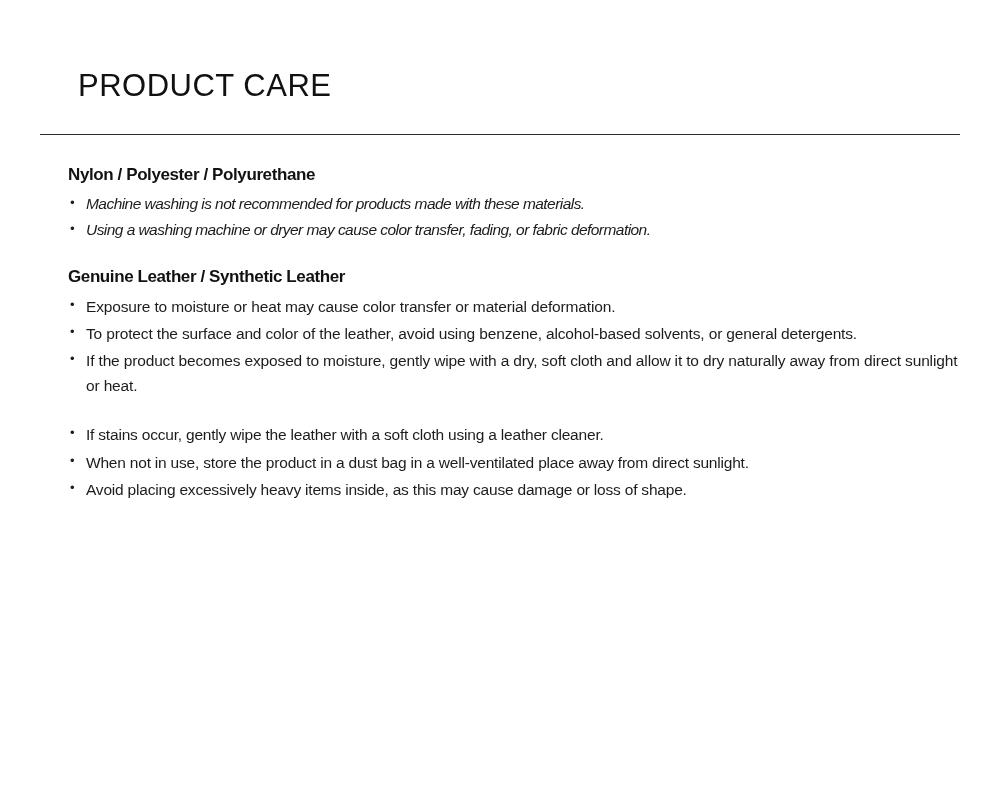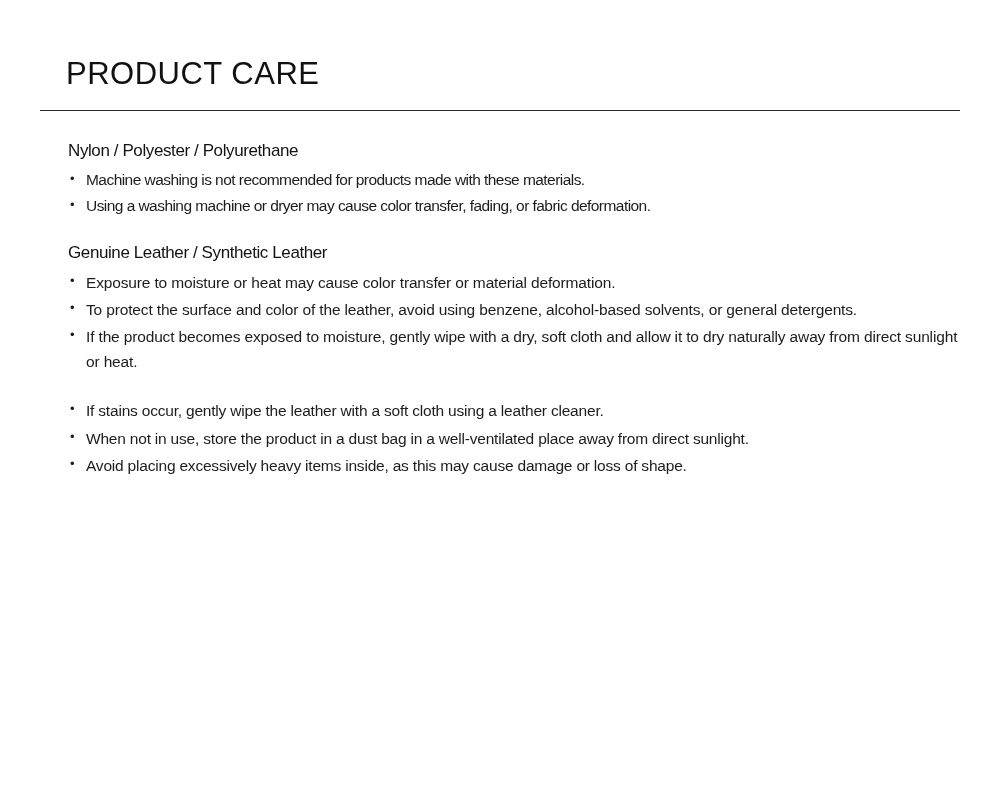--- a/index.html
+++ b/index.html
@@ -19,38 +19,38 @@
     width: 1000px;
     height: 790px;
     box-sizing: border-box;
     padding: 0 40px;
   }
   .page-title {
     font-size: 31px;
     font-weight: 400;
     letter-spacing: 0.5px;
     color: #111111;
-    margin: 0;
+    margin: 12px;
     padding: 56px 0 18px 26px;
   }
   .title-rule {
     height: 1px;
     background: #2b2b2b;
     width: 920px;
     margin: 0 auto 30px auto;
   }
   .section {
     padding: 0 0 0 28px;
   }
   .section + .section {
     margin-top: 24px;
   }
   .section-heading {
     font-size: 17px;
-    font-weight: 400;
+    font-weight: 700;
     color: #121212;
     letter-spacing: -0.4px;
     margin: 0 0 7px 0;
   }
   .bullet-list {
     list-style: none;
     margin: 0;
     padding: 0;
   }
   .bullet-item {
@@ -65,21 +65,21 @@
   .bullet-item::before {
     content: "\2022";
     position: absolute;
     left: 2px;
     top: 0;
     font-size: 13px;
     line-height: 1.72;
     color: #1c1c1c;
   }
   
-  .sec-nylon .bullet-item { letter-spacing: -0.55px; }
+  .sec-nylon .bullet-item { letter-spacing: -0.55px; font-style: italic; }
   .sec-leather { margin-top: 32px; }
   .sec-leather .bullet-item { letter-spacing: -0.15px; line-height: 1.62; }
   .sec-usage { margin-top: 34px; }
   .sec-usage .bullet-item { letter-spacing: -0.2px; line-height: 1.62; }
 </style>
 </head>
 <body>
 
 <div class="page">
 

